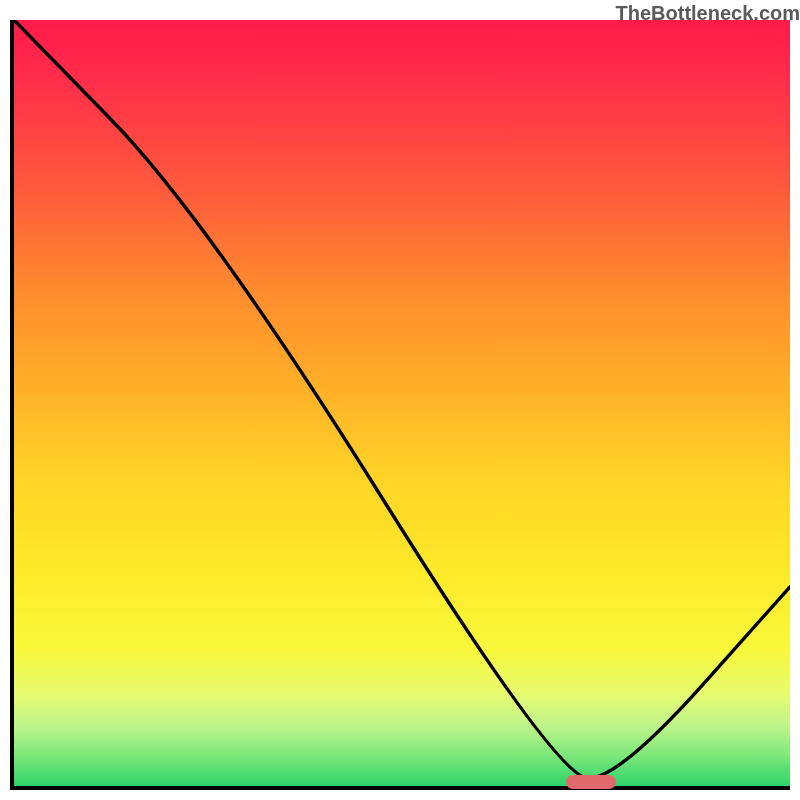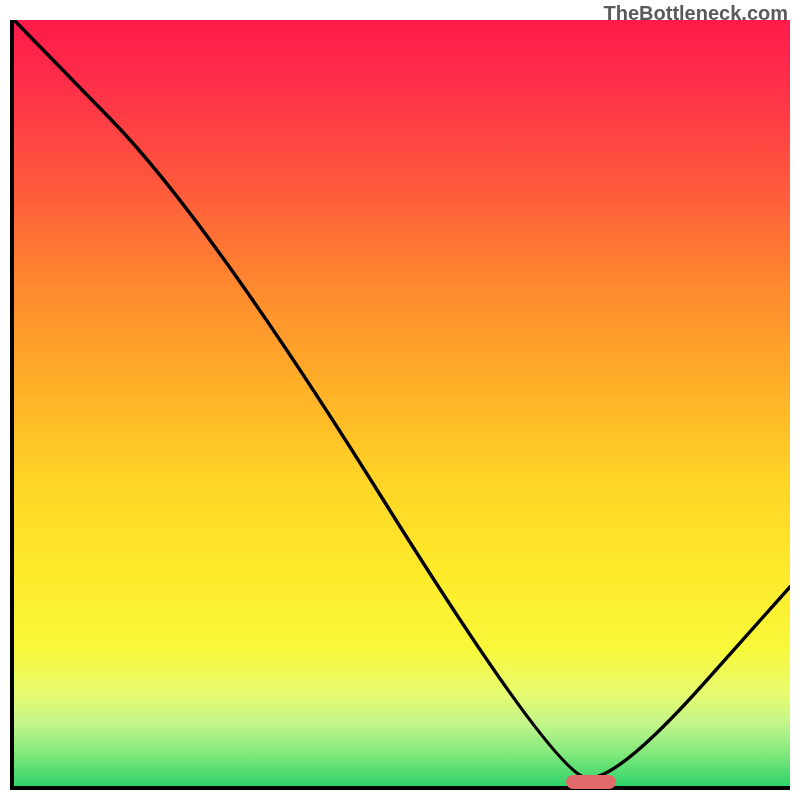--- a/index.html
+++ b/index.html
@@ -7,21 +7,21 @@
     width: 800px;
     height: 800px;
     background: #ffffff;
     position: relative;
     font-family: Arial, sans-serif;
     overflow: hidden;
   }
   .attribution {
     position: absolute;
     top: 2px;
-    right: 12px;
+    right: 0;
     font-size: 20px;
     font-weight: bold;
     color: #5a5a5a;
     z-index: 10;
   }
   .plot-area {
     position: absolute;
     left: 10px;
     top: 20px;
     width: 780px;

